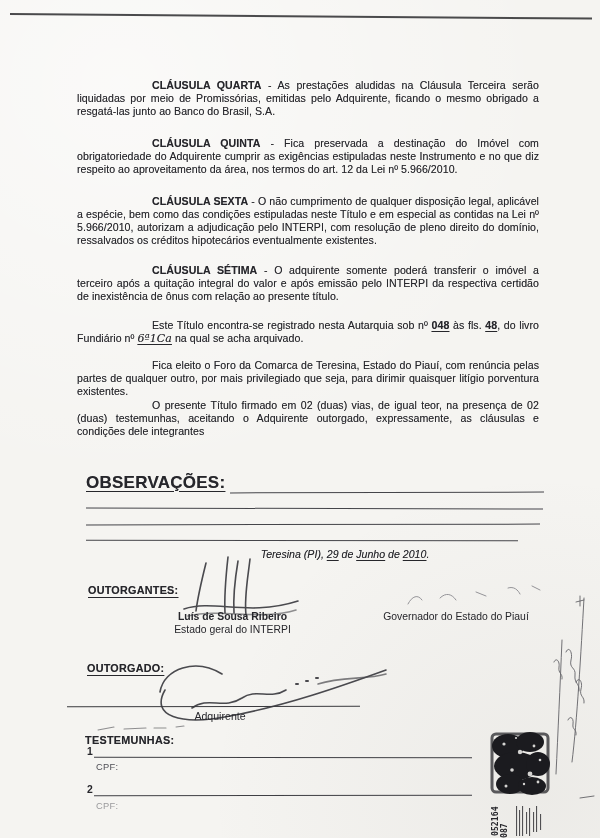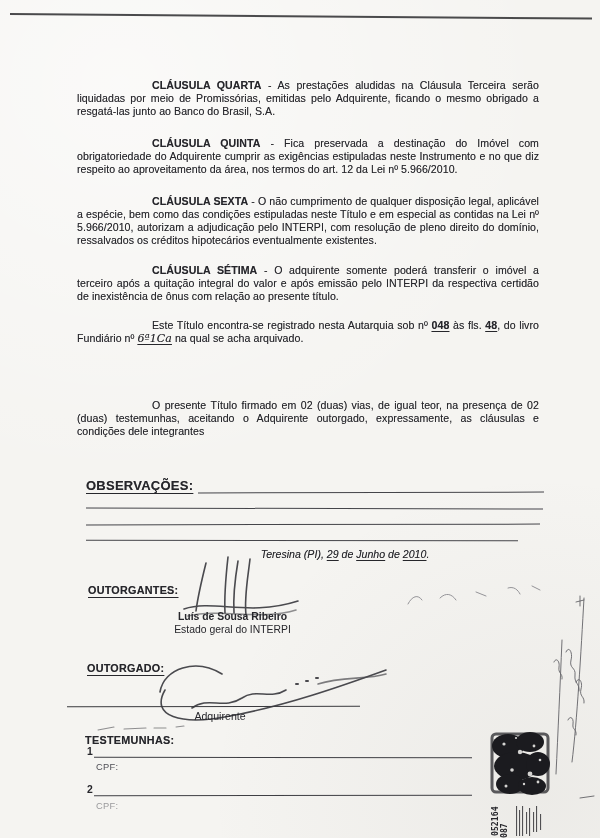--- a/index.html
+++ b/index.html
@@ -31,21 +31,21 @@
   }
   .label-plain{
     position:absolute;font-weight:700;font-size:10.8px;letter-spacing:.3px;
     text-shadow:0 0 .5px rgba(40,40,46,.5);
   }
   .lbl-outorgantes{left:88px;top:584px;}
   .lbl-outorgado{left:87px;top:662px;}
   .lbl-testemunhas{left:85px;top:734px;}
   .obs{position:absolute;left:86px;top:478px;width:458px;}
   .obs-row-first{display:flex;align-items:flex-end;height:15px;}
-  .obs-label{font-weight:700;font-size:13px;letter-spacing:.25px;
+  .obs-label{font-weight:700;font-size:17px;letter-spacing:.25px;
     text-decoration:underline;text-underline-offset:2.5px;white-space:nowrap;
     text-shadow:0 0 .5px rgba(40,40,46,.5);}
   .obs-fill{flex:1;border-bottom:1.4px solid #45454a;margin-left:5px;transform:rotate(-.15deg);}
   .obs-line{height:15px;border-bottom:1.4px solid #45454a;}
   .obs-line.l2{transform:rotate(.12deg);margin-right:1px;}
   .obs-line.l3{transform:rotate(-.1deg);margin-right:4px;}
   .obs-line.l4{transform:rotate(.08deg);margin-right:26px;}
   .dateline{position:absolute;left:90px;top:548px;width:510px;text-align:center;
     font-size:10.6px;text-shadow:0 0 .5px rgba(40,40,46,.45);font-style:italic;}
   .sigblock{position:absolute;text-align:center;line-height:13px;}
@@ -76,20 +76,21 @@
 <div class="page">
   <div class="ink">
 
     <div class="topline"></div>
 
     <div class="para p1"><span class="b">CLÁUSULA QUARTA</span><span> - As prestações aludidas na Cláusula Terceira serão liquidadas por meio de Promissórias, emitidas pelo Adquirente, ficando o mesmo obrigado a resgatá-las junto ao Banco do Brasil, S.A.</span></div>
     <div class="para p2"><span class="b">CLÁUSULA QUINTA</span><span> - Fica preservada a destinação do Imóvel com obrigatoriedade do Adquirente cumprir as exigências estipuladas neste Instrumento e no que diz respeito ao aproveitamento da área, nos termos do art. 12 da Lei nº 5.966/2010.</span></div>
     <div class="para p3"><span class="b">CLÁUSULA SEXTA</span><span> - O não cumprimento de qualquer disposição legal, aplicável a espécie, bem como das condições estipuladas neste Título e em especial as contidas na Lei nº 5.966/2010, autorizam a adjudicação pelo INTERPI, com resolução de pleno direito do domínio, ressalvados os créditos hipotecários eventualmente existentes.</span></div>
     <div class="para p4"><span class="b">CLÁUSULA SÉTIMA</span><span> - O adquirente somente poderá transferir o imóvel a terceiro após a quitação integral do valor e após emissão pelo INTERPI da respectiva certidão de inexistência de ônus com relação ao presente título.</span></div>
     <div class="para p5"><span>Este Título encontra-se registrado nesta Autarquia sob nº </span><span class="b u">048</span><span> às fls. </span><span class="b u">48</span><span>, do livro Fundiário nº </span><span class="hand u">6ª1Ca</span><span> na qual se acha arquivado.</span></div>
+    <div class="para p6"><span>Fica eleito o Foro da Comarca de Teresina, Estado do Piauí, com renúncia pelas partes de qualquer outro, por mais privilegiado que seja, para dirimir quaisquer litígio porventura existentes.</span></div>
     <div class="para p7"><span>O presente Título firmado em 02 (duas) vias, de igual teor, na presença de 02 (duas) testemunhas, aceitando o Adquirente outorgado, expressamente, as cláusulas e condições dele integrantes</span></div>
 
     <div class="obs">
       <div class="obs-row-first">
         <span class="obs-label">OBSERVAÇÕES:</span>
         <span class="obs-fill"></span>
       </div>
       <div class="obs-line l2"></div>
       <div class="obs-line l3"></div>
       <div class="obs-line l4"></div>
@@ -114,20 +115,21 @@
       <path d="M 76,12 l 10,4"></path>
       <path d="M 108,8 c 6,-2 10,2 12,6"></path>
       <path d="M 132,6 l 8,4"></path>
     </svg>
 
     <div class="sigblock sig-left">
       <div class="nm">Luís de Sousa Ribeiro</div>
       <div class="rl">Estado geral do INTERPI</div>
     </div>
     <div class="sigblock sig-right">
+      <div class="rl">Governador do Estado do Piauí</div>
     </div>
 
     <div class="label lbl-outorgado">OUTORGADO:</div>
 
     <svg class="svgabs" style="left:80px;top:650px;width:320px;height:85px" viewBox="0 0 320 85" fill="none" stroke="#2c2c32" stroke-width="1.6" stroke-linecap="round" opacity=".85">
       <path d="M 85,40 C 70,66 100,76 150,66 C 205,56 262,36 306,20"></path>
       <path d="M 80,42 C 84,18 116,8 142,24"></path>
       <path d="M 112,58 C 128,46 144,60 162,48 C 176,38 190,50 206,40"></path>
       <path d="M 216,34 l 2,0 M 226,31 l 2,0 M 236,28 l 2,0" stroke-width="2"></path>
       <path d="M 238,34 C 262,26 286,30 306,24" opacity=".7"></path>

